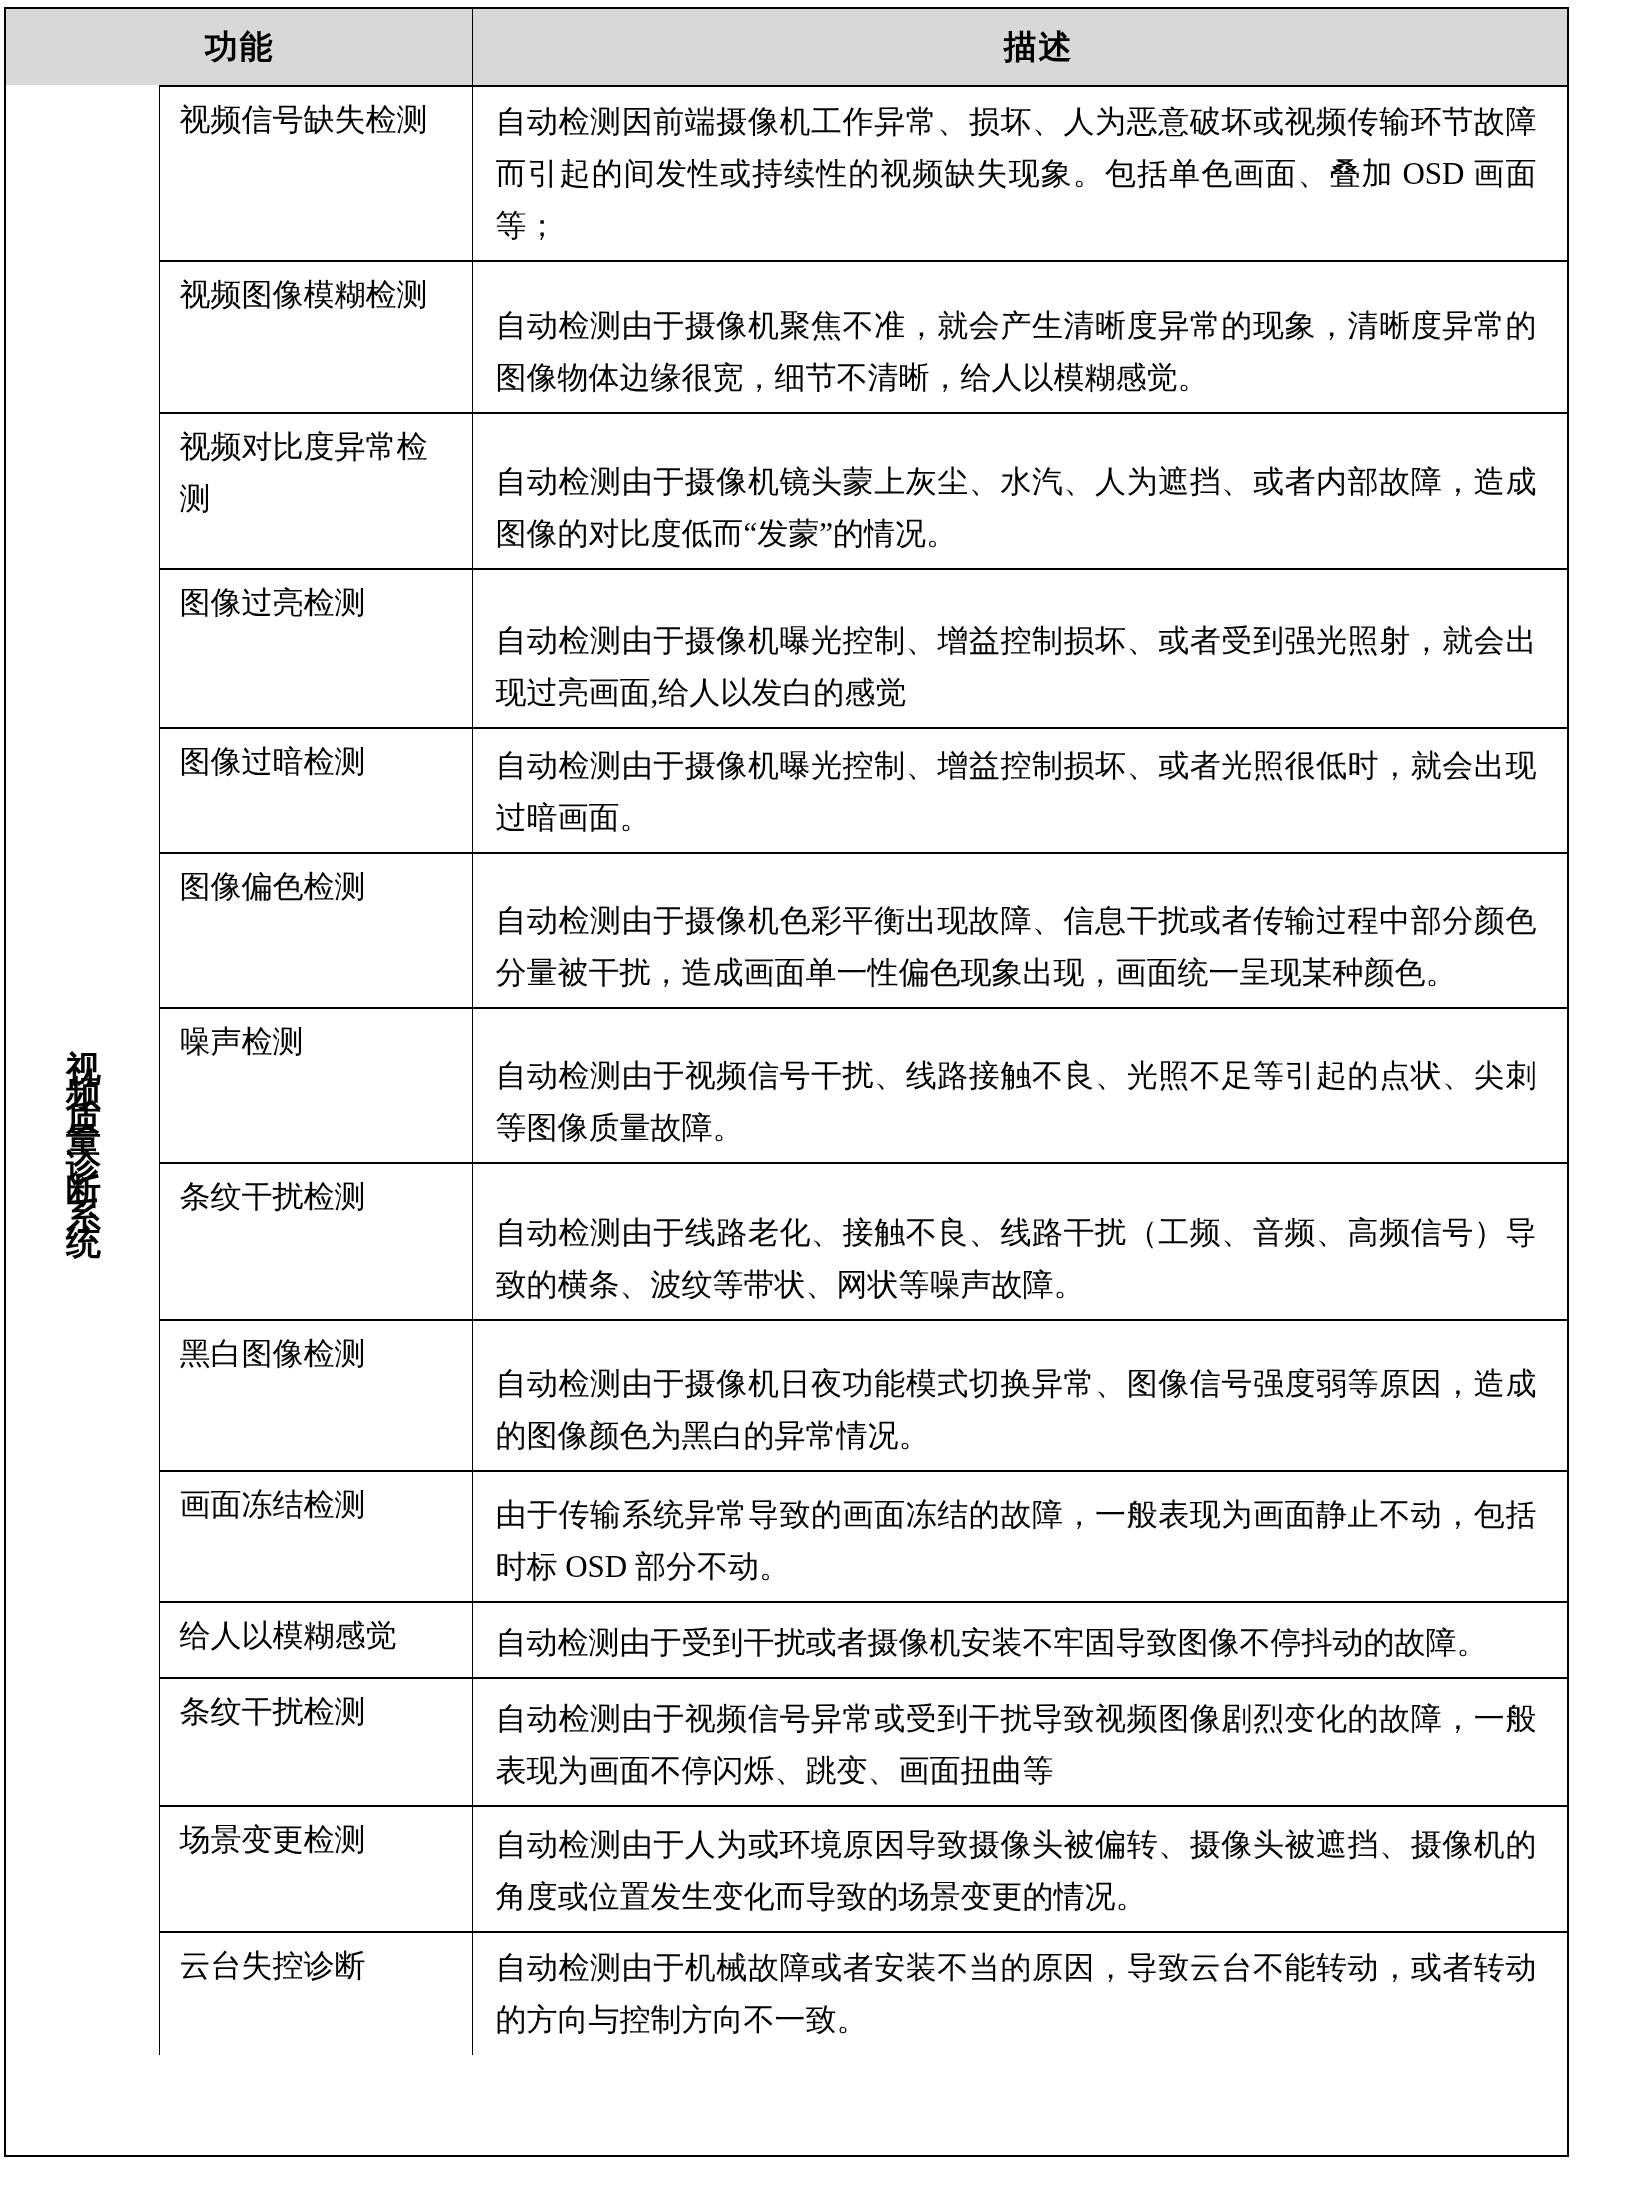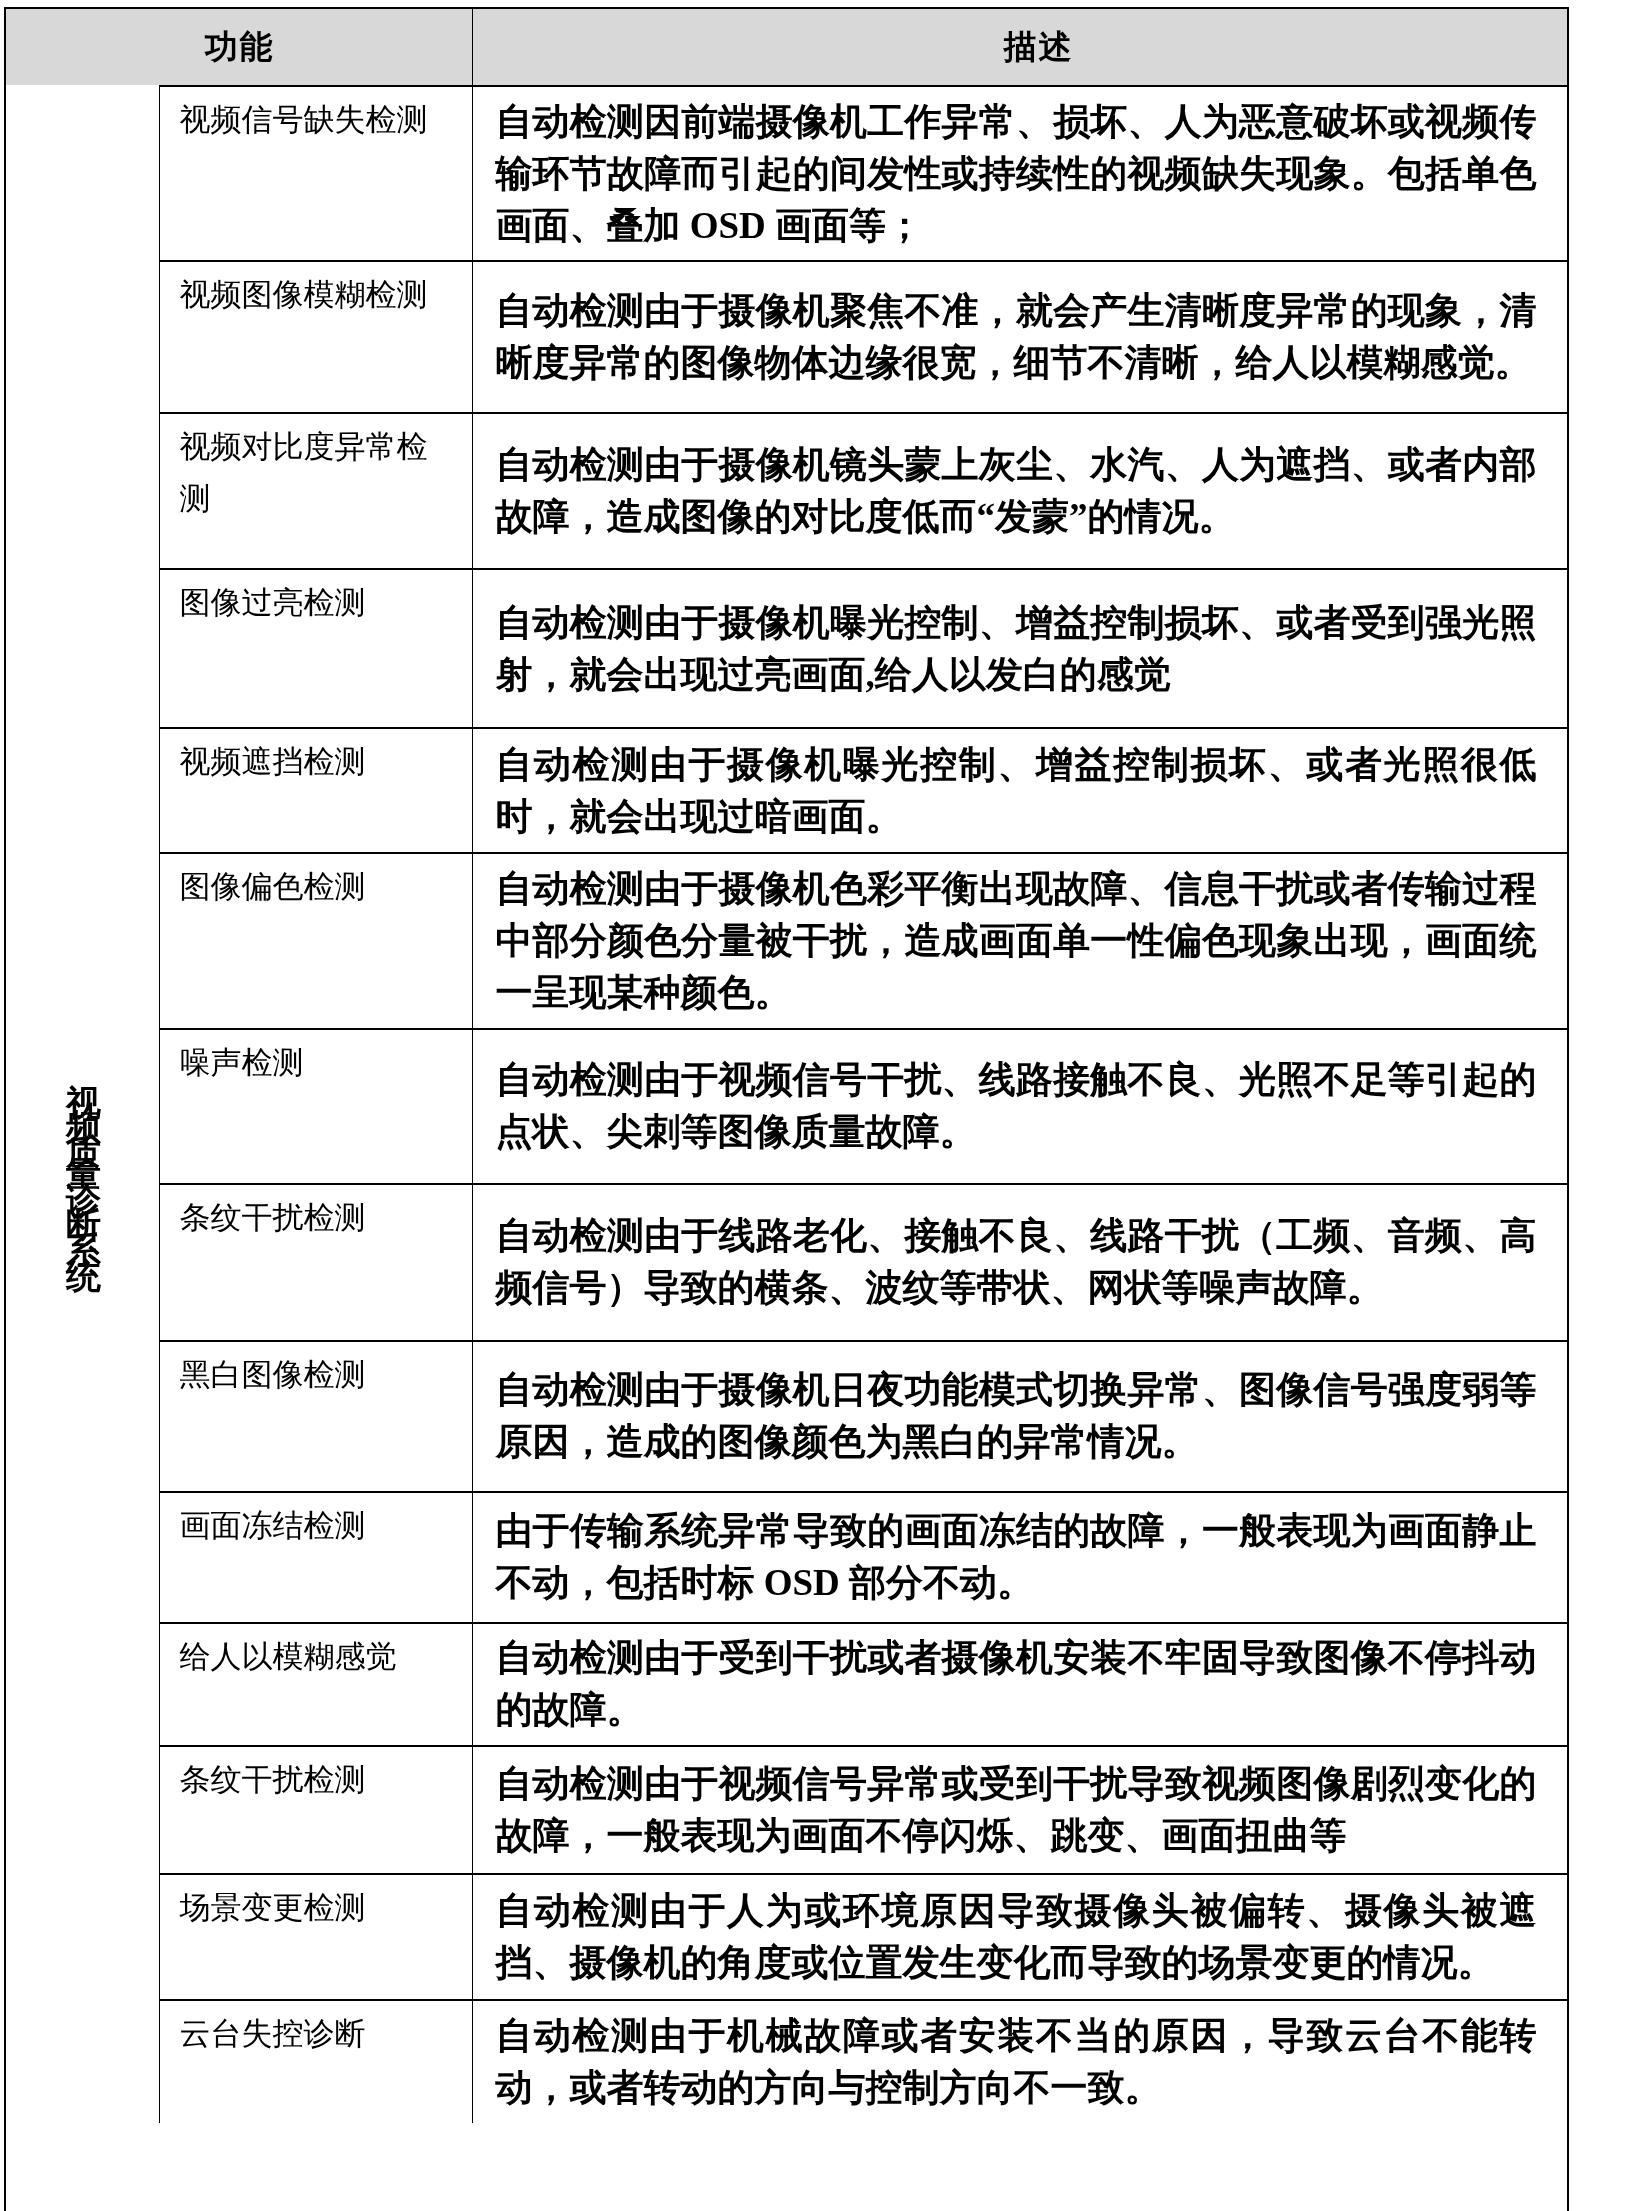--- a/index.html
+++ b/index.html
@@ -77,26 +77,25 @@
     padding: 7px 26px 7px 19px;
     box-sizing: border-box;
     font-size: 31px;
     line-height: 52px;
   }
   .dcell {
     grid-column: 3;
     border-left: 1.7px solid #000000;
     border-top: 2.6px solid #000000;
     display: flex;
-    align-items: center;
+    align-items: flex-end;
     padding: 8.7px 31px 8.7px 22px;
     box-sizing: border-box;
-    font-size: 37px;
+    font-size: 31px;
     line-height: 52px;
-    font-weight: bold;
   }
   .dcell .txt {
     width: 100%;
     text-align: justify;
   }
 </style>
 </head>
 <body>
 
 <div class="doc-table">
@@ -134,21 +133,21 @@
     </div>
 
   <div class="fcell">
       <span>图像过亮检测</span>
     </div>
   <div class="dcell">
       <div class="txt">自动检测由于摄像机曝光控制、增益控制损坏、或者受到强光照射，就会出现过亮画面,给人以发白的感觉</div>
     </div>
 
   <div class="fcell">
-      <span>视频遮挡检测</span>
+      <span>图像过暗检测</span>
     </div>
   <div class="dcell">
       <div class="txt">自动检测由于摄像机曝光控制、增益控制损坏、或者光照很低时，就会出现过暗画面。</div>
     </div>
 
   <div class="fcell">
       <span>图像偏色检测</span>
     </div>
   <div class="dcell">
       <div class="txt">自动检测由于摄像机色彩平衡出现故障、信息干扰或者传输过程中部分颜色分量被干扰，造成画面单一性偏色现象出现，画面统一呈现某种颜色。</div>

